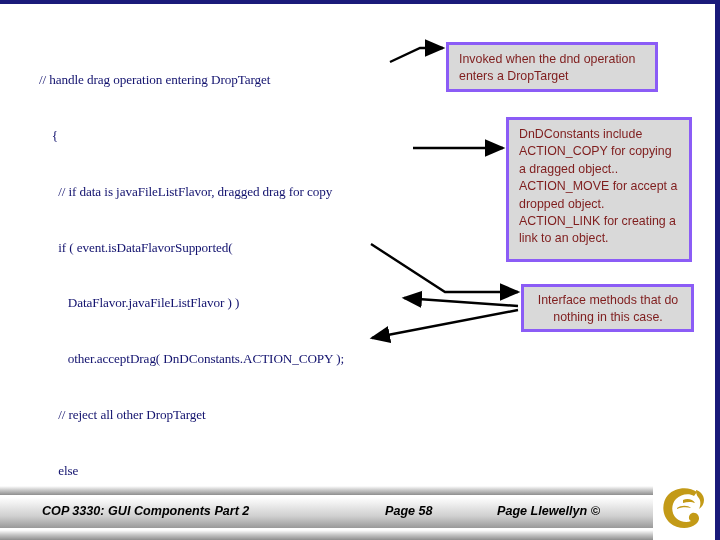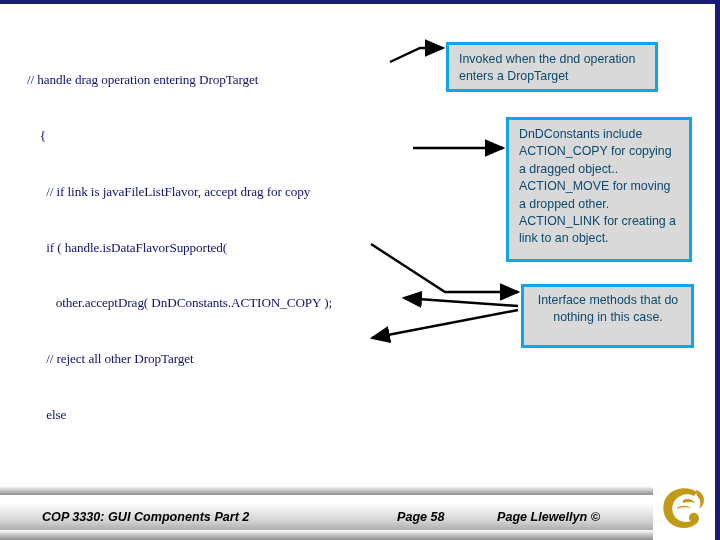--- a/index.html
+++ b/index.html
@@ -33,37 +33,37 @@
     left: 27px;
     top: 30px;
     width: 430px;
     color: #12126e;
     font-family: "Liberation Serif", serif;
     font-size: 13.2px;
     line-height: 18.6px;
     white-space: pre;
     letter-spacing: -0.1px;
   }
-  #code-block .ln { display: block; height: 18.6px; }
+  #code-block .ln { display: block; height: 18.6px; margin-left: 12px; }
 
   
   .callout {
     position: absolute;
     background: #d9d9d9;
-    border: 3px solid #0ea5e9;
-    color: #0c4a6e;
+    border: 3px solid #8b5cf6;
+    color: #7f1d1d;
     font-family: "Liberation Sans", sans-serif;
     font-size: 12.4px;
     line-height: 17.4px;
     box-sizing: border-box;
     padding: 6px 9px 5px 10px;
   }
   #callout-enter  { left: 446px; top: 38px;  width: 212px; height: 50px; }
   #callout-consts { left: 506px; top: 113px; width: 186px; height: 145px; }
-  #callout-iface  { left: 521px; top: 280px; width: 173px; height: 64px;
+  #callout-iface  { left: 521px; top: 280px; width: 173px; height: 48px;
                     text-align: center; padding-top: 5px; }
 
   
   #arrows {
     position: absolute;
     left: 0; top: 0;
     width: 720px; height: 540px;
     pointer-events: none;
   }
 
@@ -79,59 +79,60 @@
     position: absolute;
     left: 0;
     width: 715px;
     background: linear-gradient(to bottom, #ffffff 0%, #c9c9c9 45%, #8e8e8e 100%);
   }
   #fstrip-top    { top: 4px;  height: 9px; }
   #fstrip-bottom { top: 48px; height: 10px; }
   #fbar {
     position: absolute;
     left: 0;
-    top: 21px;
+    top: 15px;
     width: 688px;
     height: 31px;
     background: linear-gradient(to bottom, #ffffff 0%, #f2f2f2 18%, #cfcfcf 62%, #9a9a9a 100%);
   }
   #fbar .ftext {
     position: absolute;
     top: 7px;
     color: #000000;
     font-family: "Liberation Sans", sans-serif;
     font-weight: bold;
     font-style: italic;
     font-size: 12.6px;
     white-space: nowrap;
   }
   #footer-course { left: 42px; }
-  #footer-page   { left: 385px; margin-left: 12px; }
+  #footer-page   { left: 385px; }
   #footer-author { left: 497px; }
 
   #logo-tile {
     position: absolute;
     right: 0;
     bottom: 0;
     width: 62px;
     height: 62px;
     background: #ffffff;
     overflow: hidden;
   }
 </style>
 </head>
 <body>
 
 <div id="slide">
 
   <div id="code-block">
     <span class="ln">// handle drag operation entering DropTarget</span>
     <span class="ln">    {</span>
-    <span class="ln">      // if link is javaFileListFlavor, accept drag for copy</span>
-    <span class="ln">      if ( handle.isDataFlavorSupported(</span>
+    <span class="ln">      // if data is javaFileListFlavor, dragged drag for copy</span>
+    <span class="ln">      if ( event.isDataFlavorSupported(</span>
+    <span class="ln">         DataFlavor.javaFileListFlavor ) )</span>
     <span class="ln">         other.acceptDrag( DnDConstants.ACTION_COPY );</span>
     <span class="ln">      // reject all other DropTarget</span>
     <span class="ln">      else</span>
     
     
     
     
     
     
     
@@ -160,21 +161,21 @@
 
     <polyline points="371,240 445,288 518,288" fill="none" stroke="#000000" stroke-width="2.4" marker-end="url(#ah)"></polyline>
 
     <line x1="518" y1="302" x2="404" y2="294" stroke="#000000" stroke-width="2.4" marker-end="url(#ah)"></line>
 
     <line x1="518" y1="306" x2="372" y2="334" stroke="#000000" stroke-width="2.4" marker-end="url(#ah)"></line>
   </svg>
 
   <div class="callout" id="callout-enter">Invoked when the dnd operation enters a DropTarget</div>
 
-  <div class="callout" id="callout-consts">DnDConstants include ACTION_COPY for copying a dragged object.. ACTION_MOVE for moving a dropped other. ACTION_LINK for creating a link to an object.</div>
+  <div class="callout" id="callout-consts">DnDConstants include ACTION_COPY for copying a dragged object.. ACTION_MOVE for accept a dropped object. ACTION_LINK for creating a link to an object.</div>
 
   <div class="callout" id="callout-iface">Interface methods that do nothing in this case.</div>
 
   <div id="footer">
     <div class="fstrip" id="fstrip-top"></div>
     <div id="fbar">
       <span class="ftext" id="footer-course">COP 3330: GUI Components Part 2</span>
       <span class="ftext" id="footer-page">Page 58</span>
       <span class="ftext" id="footer-author">Page Llewellyn ©</span>
     </div>

